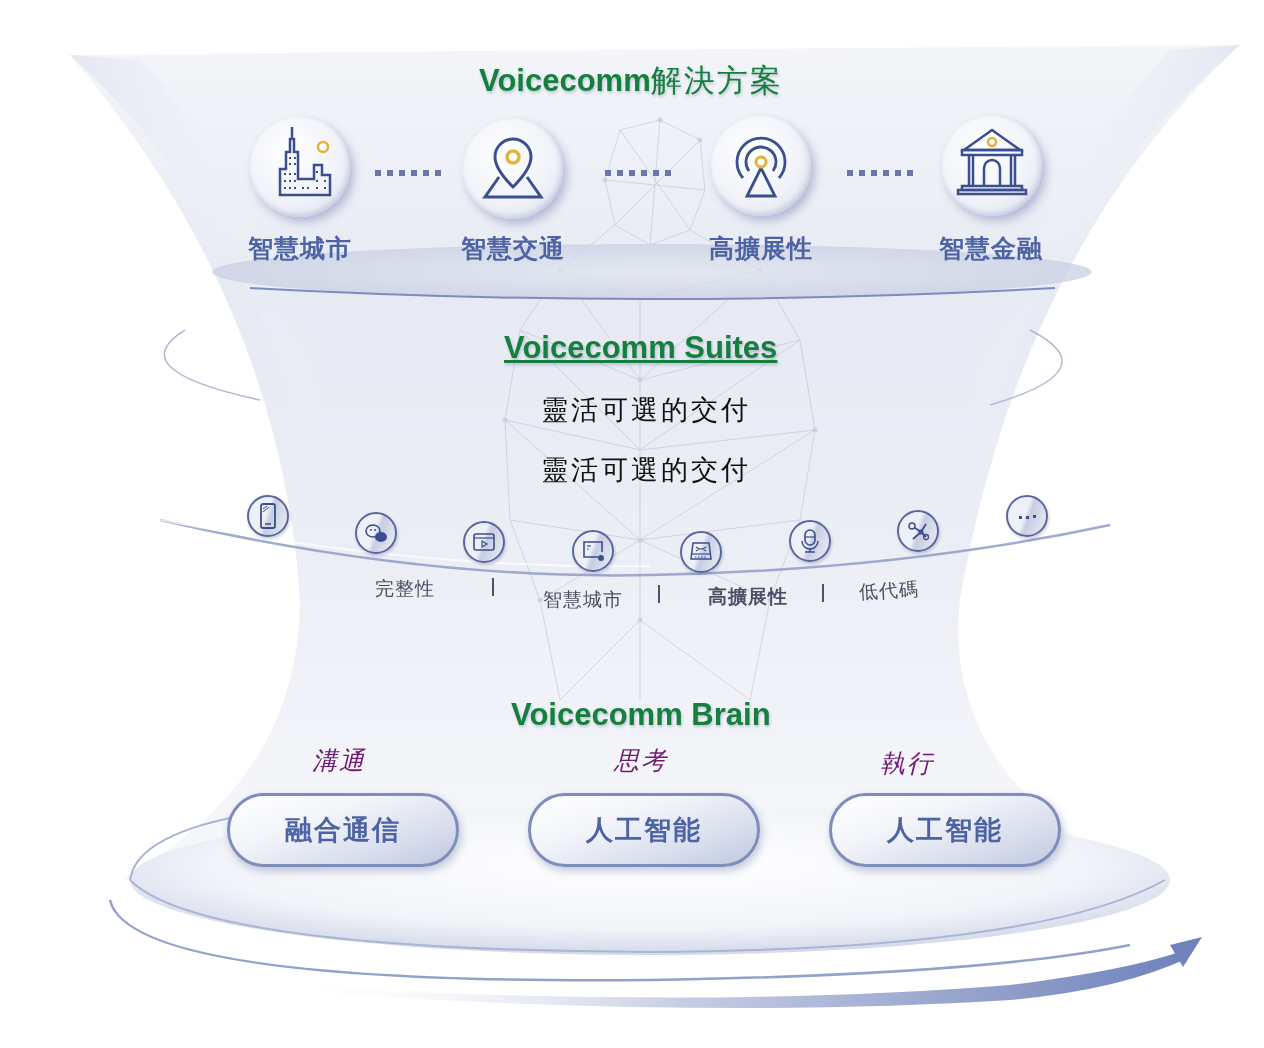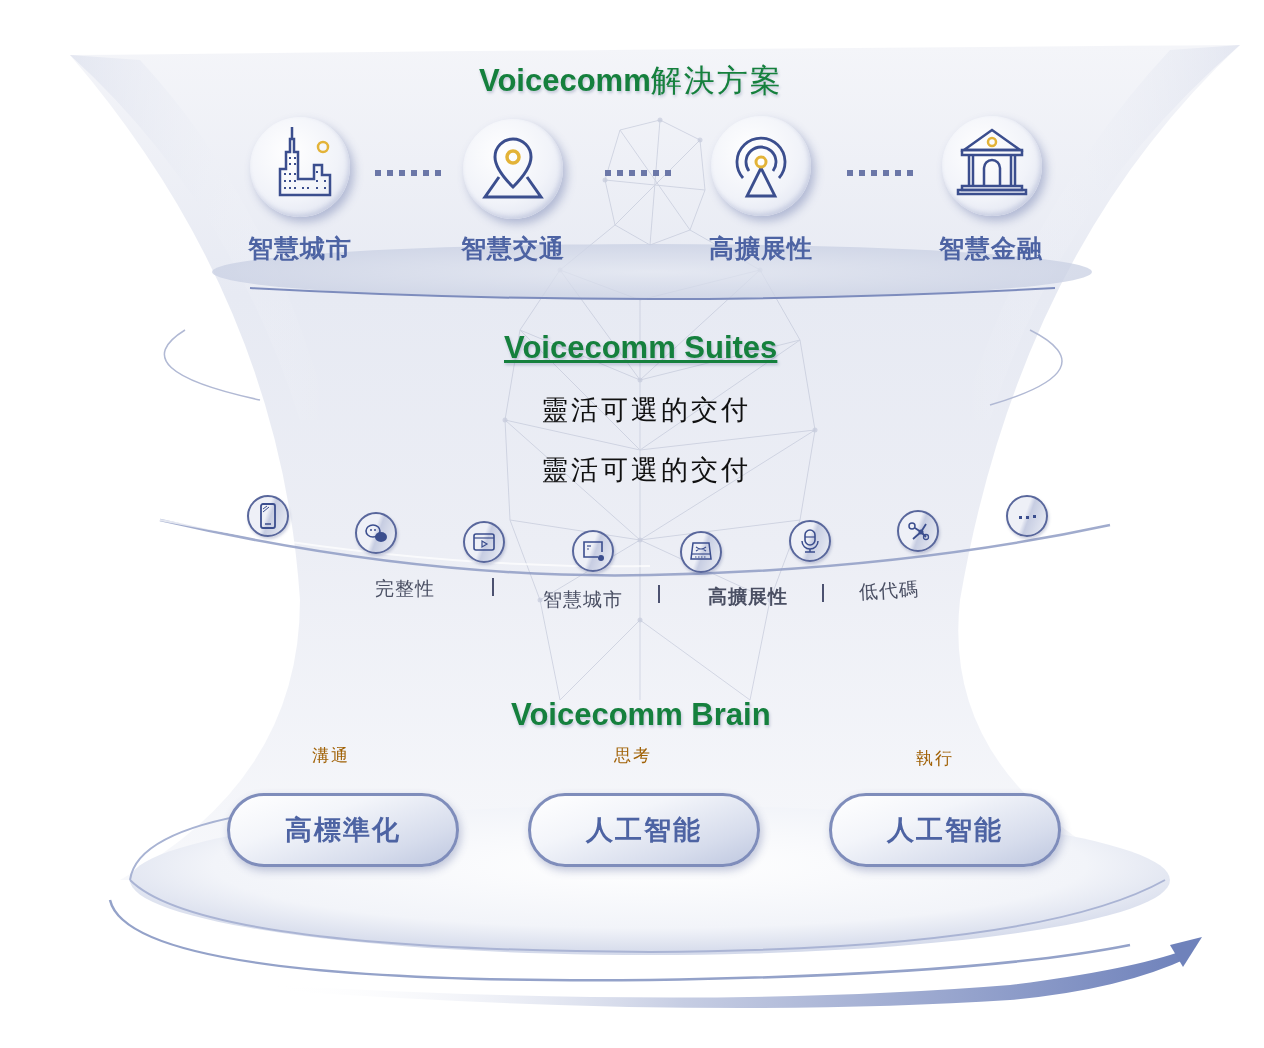--- a/index.html
+++ b/index.html
@@ -33,21 +33,21 @@
   .suite-line { position: absolute; font-size: 27px; color: #111; letter-spacing: 3px; white-space: nowrap; }
   .mod-circle {
     position: absolute; width: 42px; height: 42px; border-radius: 50%;
     border: 2px solid #59679c; box-sizing: border-box;
     background: linear-gradient(110deg, #eef0f7 0%, #eef0f7 45%, #c7cde2 55%, #eceff6 100%);
     box-shadow: 1px 2px 3px rgba(60,70,130,0.25);
   }
   .mod-circle svg { position: absolute; left: 0; top: 0; }
   .feat { position: absolute; font-size: 19px; color: #4a4f63; white-space: nowrap; letter-spacing: 1px; }
   .sep { position: absolute; width: 2px; height: 18px; background: #4c5170; }
-  .verb { position: absolute; font-size: 17px; color: #a16207; white-space: nowrap; letter-spacing: 2px; }
+  .verb { position: absolute; font-size: 25px; color: #701a75; font-style: italic; white-space: nowrap; letter-spacing: 2px; }
   .pill {
     position: absolute; width: 232px; height: 74px; border-radius: 37px;
     border: 3px solid #7f8dbb; box-sizing: border-box;
     background: linear-gradient(160deg, #ffffff 0%, #f3f5fa 35%, #d6dcec 75%, #bfc8e0 100%);
     box-shadow: 2px 4px 8px rgba(60,75,140,0.3);
     display: flex; align-items: center; justify-content: center;
   }
   .pill span { font-size: 27px; color: #4d63a3; letter-spacing: 2px; font-weight: bold; }
 </style>
 </head>
@@ -305,23 +305,23 @@
 <div class="feat" style="left:543px; top:587px;">智慧城市</div>
 <div class="sep" style="left:658px; top:585px;"></div>
 <div class="feat" style="left:708px; top:584px;font-weight:bold;">高擴展性</div>
 <div class="sep" style="left:822px; top:584px;"></div>
 <div class="feat" style="left:859px; top:578px; transform: rotate(-3deg);">低代碼</div>
 
 <div class="abs title title-sec" style="left:511px; top:697px;">Voicecomm Brain</div>
 
 <div class="verb" style="left:312px; top:744px;">溝通</div>
 <div class="verb" style="left:614px; top:744px;">思考</div>
-<div class="verb" style="left:916px; top:747px;">執行</div>
+<div class="verb" style="left:880px; top:747px;">執行</div>
 
 <div class="pill" style="left:227px; top:793px;">
-  <span>高標準化</span>
+  <span>融合通信</span>
 </div>
 <div class="pill" style="left:528px; top:793px;">
   <span>人工智能</span>
 </div>
 <div class="pill" style="left:829px; top:793px;">
   <span>人工智能</span>
 </div>
 
 </body></html>

